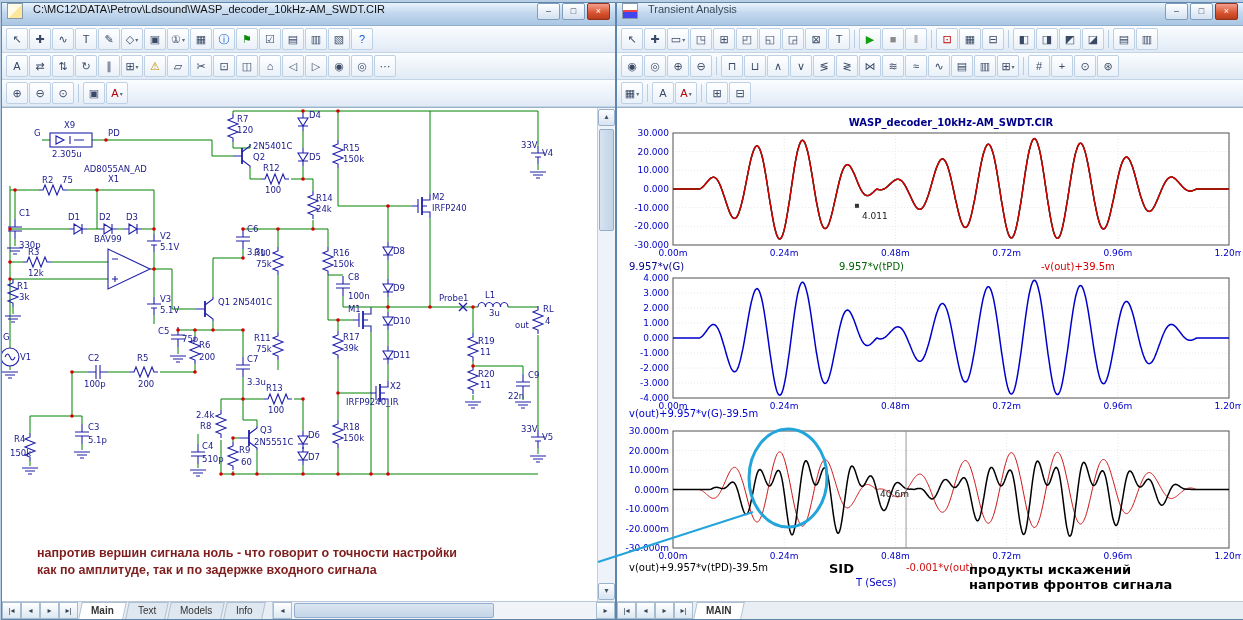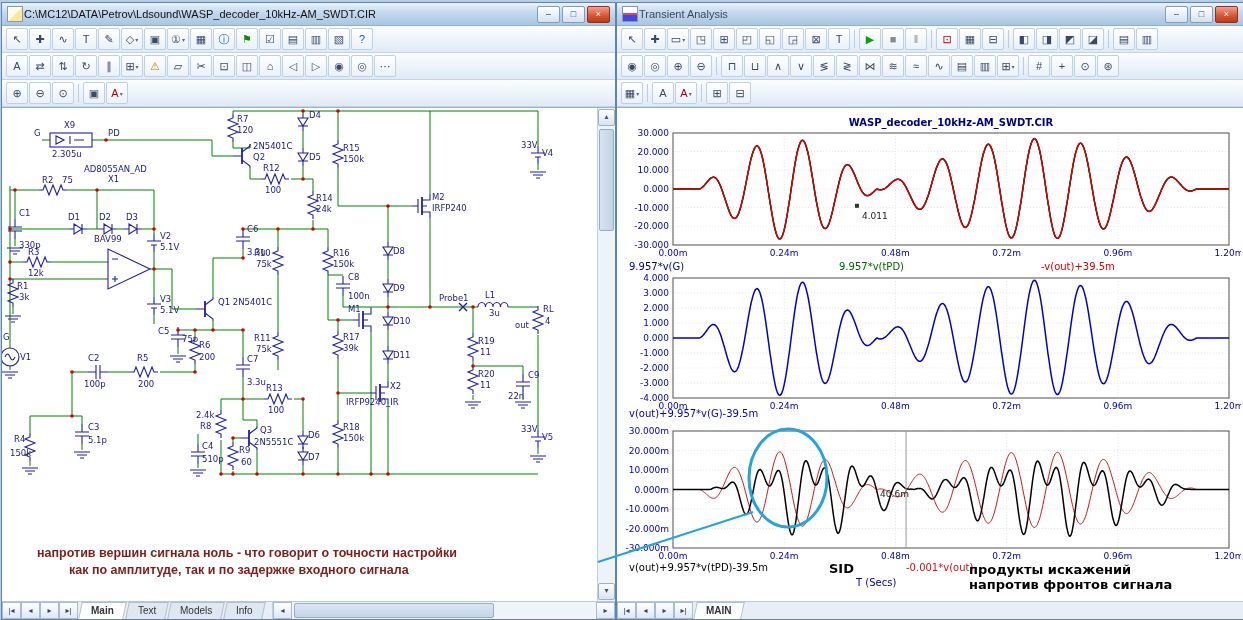--- a/index.html
+++ b/index.html
@@ -10,21 +10,21 @@
     -webkit-font-smoothing:antialiased;
   }
   svg{font-family:"DejaVu Sans",sans-serif;}
   .window{
     position:absolute;background:#ebf1f8;border:1px solid #5e86ac;
     box-shadow:inset 0 0 0 2px #d6e4f2;display:flex;flex-direction:column;
   }
   .win-left{left:1px;top:2px;width:613px;height:616px;}
   .win-right{left:616px;top:2px;width:626px;height:616px;}
   .titlebar{
-    height:22px;flex:0 0 22px;display:flex;align-items:center;gap:1px;padding:0 5px;
+    height:22px;flex:0 0 22px;display:flex;align-items:flex-start;gap:10px;padding:0 5px;
     background:linear-gradient(#e9f3fd,#c3d8ee 45%,#a9c6e2);
     border-bottom:1px solid #8fb0cf;
   }
   .titlebar .title{font-size:11px;color:#111;white-space:nowrap;overflow:hidden;}
   .win-right .titlebar .title{color:#3a4a5a;}
   .app-ico{width:14px;height:14px;flex:0 0 14px;border:1px solid #8899aa;background:linear-gradient(135deg,#fffbe8 50%,#ffe79a 50%);}
   .app-ico.plot{background:linear-gradient(#fff 40%,#e44 40%,#e44 60%,#44e 60%);}
   .tb-buttons{margin-left:auto;display:flex;gap:2px;}
   .tb-btn{
     width:21px;height:15px;font-size:9px;line-height:14px;text-align:center;
@@ -465,21 +465,21 @@
         <text x="476" y="269" font-size="8.5" fill="#19198c">R20</text>
         <text x="478" y="280" font-size="8.5" fill="#19198c">11</text>
         <text x="526" y="270" font-size="8.5" fill="#19198c">C9</text>
         <text x="506" y="291" font-size="8.5" fill="#19198c">22n</text>
         <text x="519" y="40" font-size="8.5" fill="#19198c">33V</text>
         <text x="540" y="48" font-size="8.5" fill="#19198c">V4</text>
         <text x="519" y="324" font-size="8.5" fill="#19198c">33V</text>
         <text x="540" y="332" font-size="8.5" fill="#19198c">V5</text>
       </svg>
     <div class="note blue" style="left:27px;top:438px;">напротив вершин сигнала ноль - что говорит о точности настройки</div>
-    <div class="note blue" style="left:27px;top:455px;margin-left:32px;">как по амплитуде, так и по задержке входного сигнала</div>
+    <div class="note blue" style="left:27px;top:455px;">как по амплитуде, так и по задержке входного сигнала</div>
     <div class="vscroll">
       <span class="sbtn">▴</span>
       <span class="vthumb"></span>
       <span class="sbtn" style="margin-top:auto;">▾</span>
     </div>
   </div>
   <div class="bottom-strip">
     <span id="lnav" style="display:flex;">
         <span class="navbtn">|◂</span>
         <span class="navbtn">◂</span>

